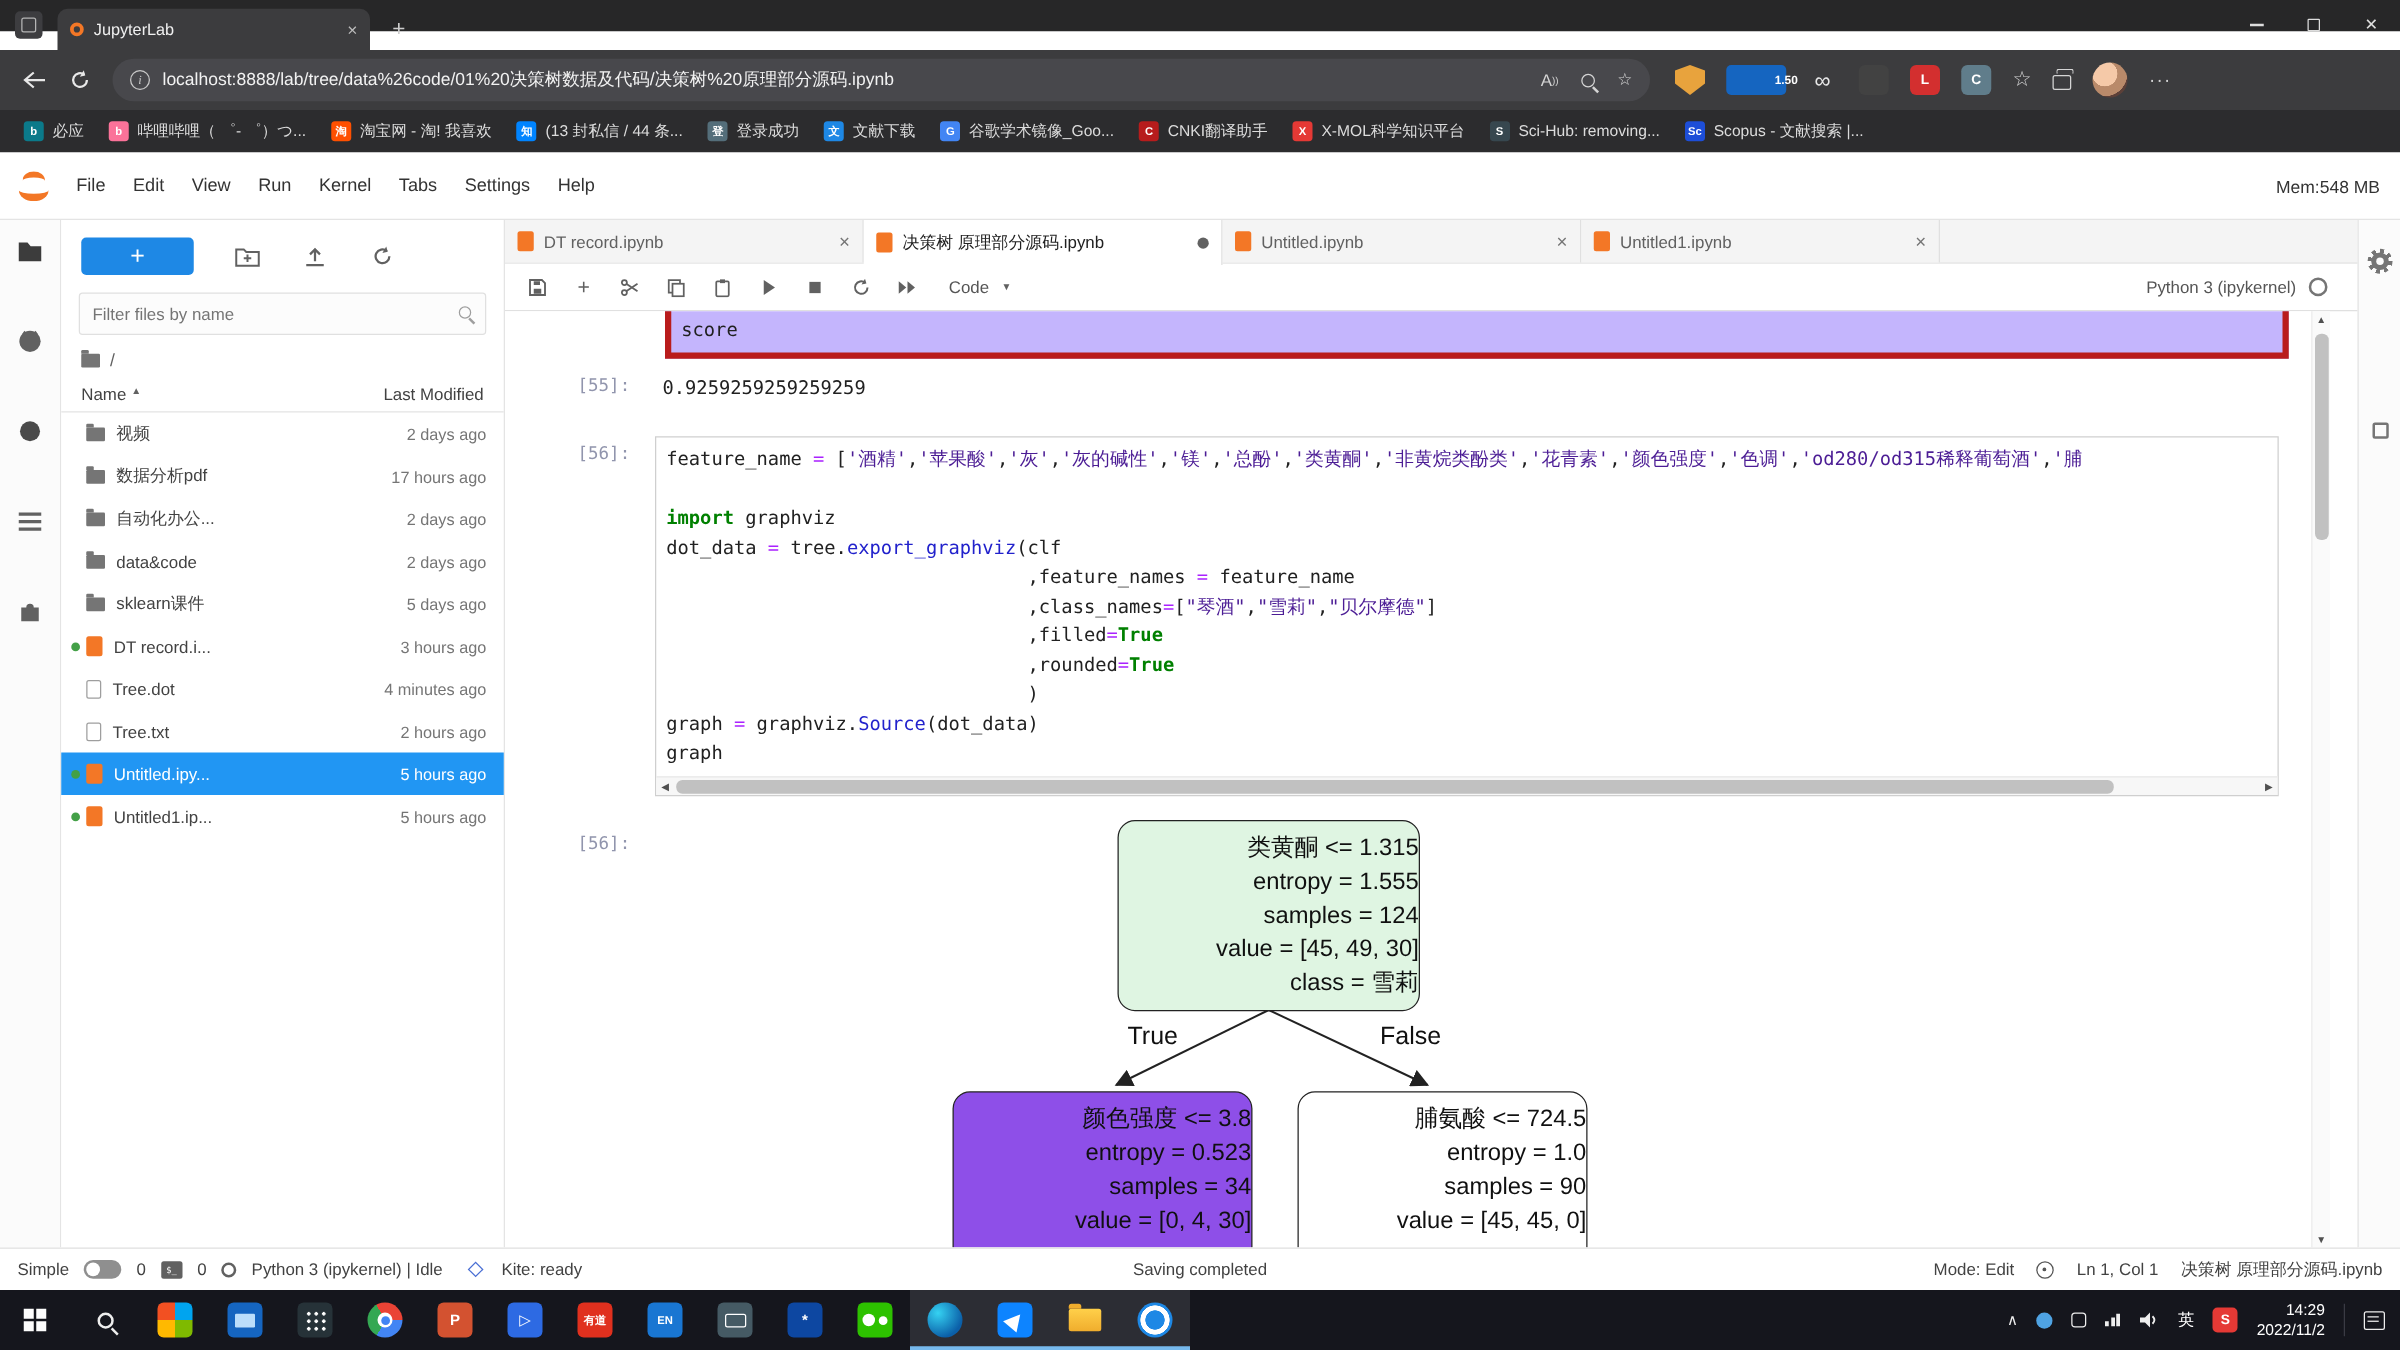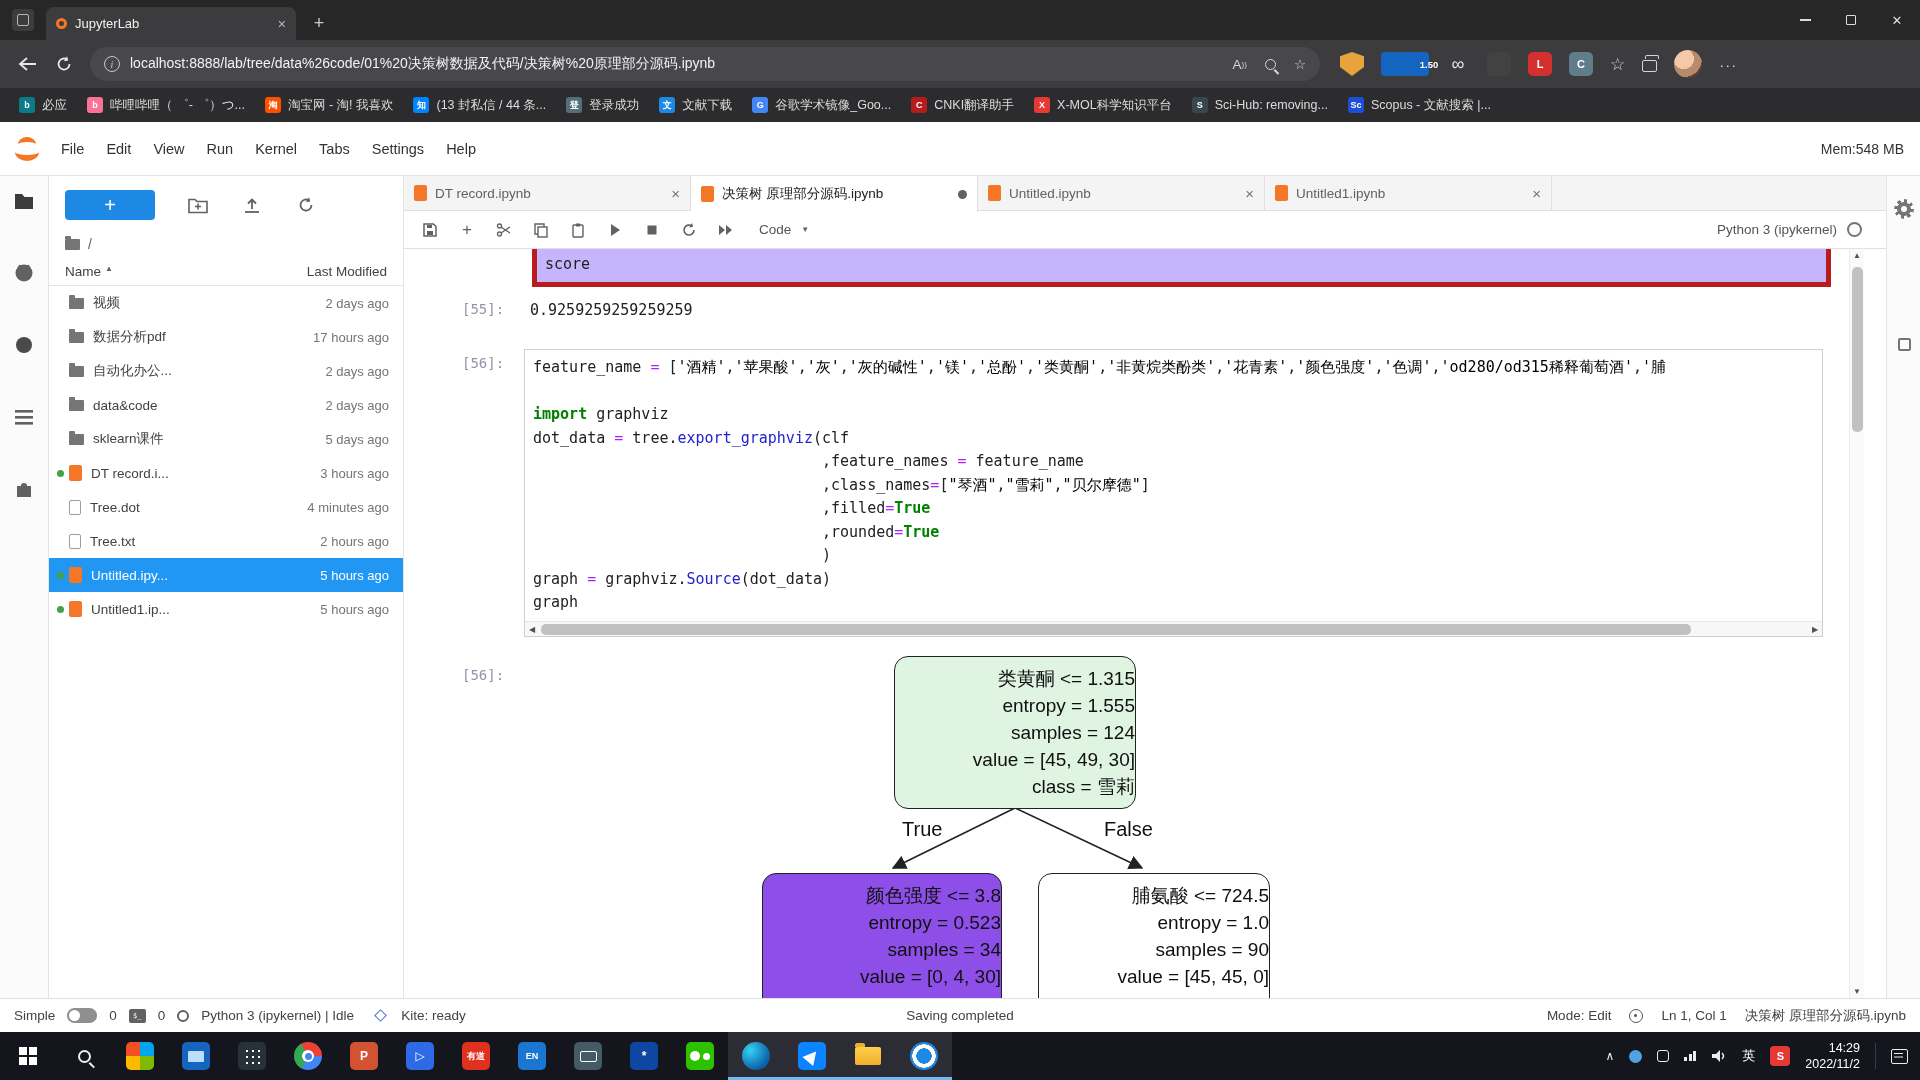--- a/index.html
+++ b/index.html
@@ -1,21 +1,21 @@
 <!DOCTYPE html>
 <html><head>
 <meta charset="utf-8">
 <style>
 *{margin:0;padding:0;box-sizing:border-box}
 html,body{width:1920px;height:1080px}
 body{font-family:"Liberation Sans","DejaVu Sans",sans-serif;overflow:hidden;background:#000}
 #screen{position:relative;width:1920px;height:1080px;background:#fff;overflow:hidden}
 
 
-.titlebar{position:absolute;left:0;top:0;width:100%;height:40px;background:#272728;color:#ddd}
+.titlebar{position:absolute;left:0;top:0;width:100%;height:25px;background:#272728;color:#ddd}
 .tb-appbtn{position:absolute;left:12px;top:9px;width:22px;height:22px;background:#3d3d40;border-radius:4px}
 .tb-appbtn::after{content:'';position:absolute;inset:5px;border:1.5px solid #b5b5b5;border-radius:2px}
 .browser-tab{position:absolute;left:46px;top:7px;width:250px;height:33px;background:#3c3c3e;border-radius:8px 8px 0 0;display:flex;align-items:center;gap:8px;padding:0 10px;font-size:13px;color:#f0f0f0}
 .favicon-jupyter{width:11px;height:11px;border:3px solid #f37726;border-radius:50%;flex:none}
 .tab-title{flex:1;white-space:nowrap;overflow:hidden}
 .tab-close{color:#bbb;font-size:14px}
 .newtab{position:absolute;left:306px;top:10px;width:26px;height:26px;color:#ccc;font-size:18px;display:flex;align-items:center;justify-content:center}
 .win-controls{position:absolute;right:0;top:0;height:40px;display:flex}
 .wc{width:46px;height:40px;display:flex;align-items:center;justify-content:center;color:#ddd;font-size:13px}
 .wc-min-bar{width:11px;height:1.5px;background:#ddd}
@@ -109,21 +109,21 @@
 
 .mono{font-family:"DejaVu Sans Mono","Liberation Mono",monospace}
 .cell-partial{position:absolute;left:128px;top:-28px;width:1299px;height:66px;border:5px solid #b91c1c;background:#c4b5fd}
 .cell-partial .pline{position:absolute;left:8px;bottom:9px;font-size:15px;color:#212121}
 .prompt{position:absolute;left:58px;font-size:14px;color:#9195ad}
 .out55-text{position:absolute;left:126px;top:52px;font-size:15px;color:#212121}
 .cell-active{position:absolute;left:120px;top:100px;width:1299px;height:288px;border:1px solid #cfcfcf;background:#fff}
 .code-area{position:absolute;left:0;top:0;right:0;bottom:16px;overflow:hidden;padding:6px 0 0 8px}
 .code-line{font-family:"DejaVu Sans Mono","Liberation Mono",monospace;font-size:15px;line-height:23.5px;min-height:23.5px;white-space:pre;color:#212121}
 .tk-k{color:#008000;font-weight:bold}
-.tk-s{color:#000000}
+.tk-s{color:#4c1d95}
 .tk-o{color:#aa22ff}
 .tk-f{color:#2222cc}
 .hscroll{position:absolute;left:0;right:0;bottom:0;height:15px;background:#f7f7f7;border-top:1px solid #e8e8e8}
 .hs-thumb{position:absolute;left:16px;top:2px;height:11px;width:1150px;background:#c1c1c1;border-radius:5px}
 .hs-arrow{position:absolute;top:1px;width:14px;text-align:center;font-size:8px;color:#505050;line-height:13px}
 
 
 .tree-svg{position:absolute;left:0;top:0;width:1445px;height:749px;pointer-events:none}
 .tree-node{position:absolute;border:1.3px solid #222;border-radius:14px;padding:8px 0;text-align:right}
 .tn-line{font-size:19px;line-height:27px;color:#101010}
@@ -355,20 +355,24 @@
             <path d="M2 16h14" stroke="#616161" stroke-width="1.8"></path>
           </svg>
       </span>
       <span class="act-ico">
         <svg width="18" height="18" viewBox="0 0 18 18">
             <path d="M14.5 9a5.5 5.5 0 1 1-2-4.2" fill="none" stroke="#616161" stroke-width="1.8"></path>
             <path d="M12 1.2l1.2 4.2-4.3.9z" fill="#616161"></path>
           </svg>
       </span>
     </div>
+    <div class="fp-filter">
+      <input type="text" placeholder="Filter files by name" style="">
+      <span class="mag2"></span>
+    </div>
     <div class="fp-crumb">
       <span class="crumb-folder"></span>
       <span>/</span>
     </div>
     <div class="fp-header">
       <span class="hdr-name">
         <span>Name</span>
         <span class="caret-up">▲</span>
       </span>
       <span class="hdr-mod">Last Modified</span>

